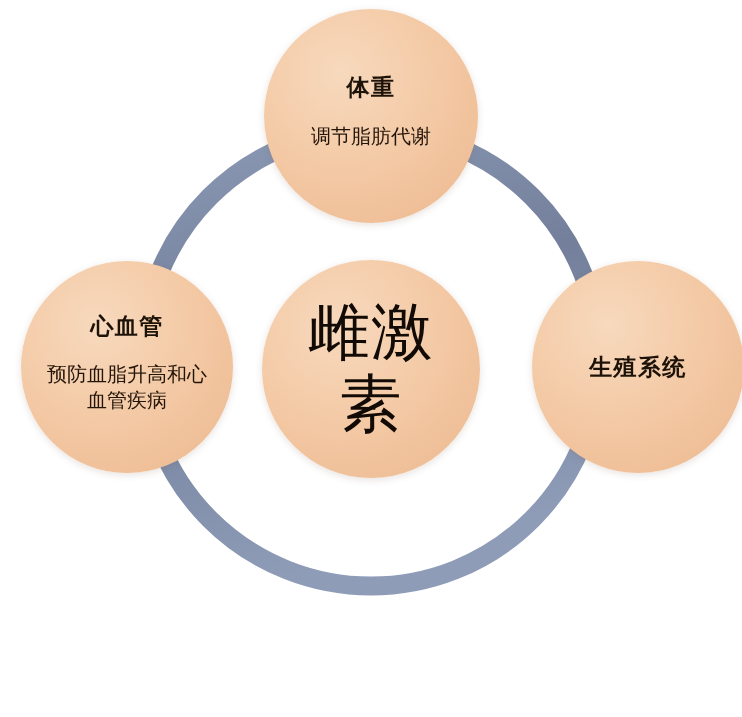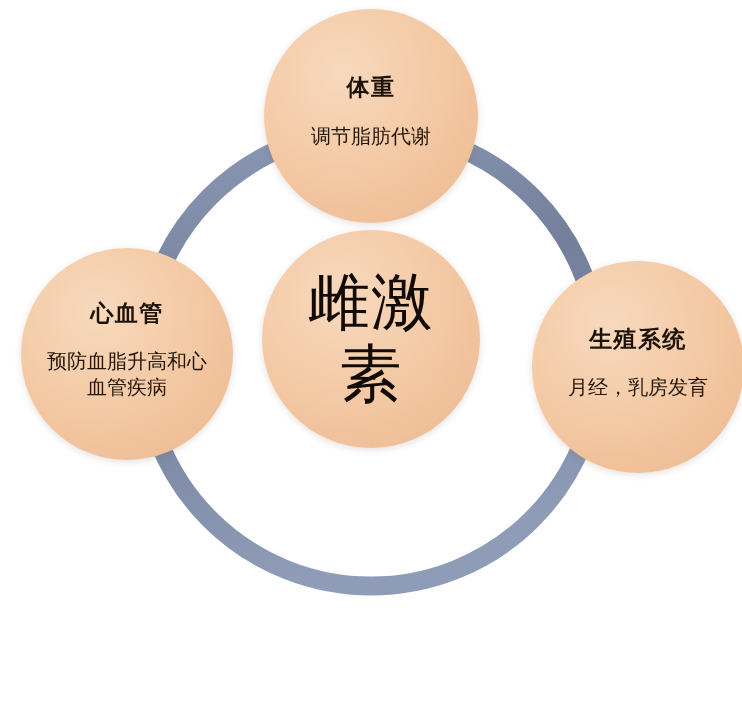--- a/index.html
+++ b/index.html
@@ -68,21 +68,21 @@
 
   
   #node-top {
     left: 264px;  top: 9px;
     width: 214px; height: 214px;
   }
   #node-top .node-title { font-size: 23px; margin-bottom: 7px; }
   #node-top .node-desc  { font-size: 20px; max-width: 186px; }
 
   #node-left {
-    left: 21px;   top: 248px;
+    left: 21px;   top: 261px;
     width: 212px; height: 212px;
   }
   #node-left .node-title { font-size: 23px; margin-bottom: 6px; }
   #node-left .node-desc  { font-size: 20px; max-width: 172px; }
 
   #node-right {
     left: 532px;  top: 261px;
     width: 212px; height: 212px;
   }
   #node-right .node-title { font-size: 23px; margin-bottom: 6px; }
@@ -90,21 +90,21 @@
 
   #node-bottom {
     left: 264px;  top: 492px;
     width: 214px; height: 214px;
   }
   #node-bottom .node-title { font-size: 23px; margin-bottom: 7px; }
   #node-bottom .node-desc  { font-size: 20px; max-width: 164px; }
 
   
   #node-center {
-    left: 262px;  top: 230px;
+    left: 262px;  top: 260px;
     width: 218px; height: 218px;
     z-index: 4;
   }
   #node-center .node-title {
     font-family: "Liberation Serif", "DejaVu Serif", serif;
     font-size: 62px;
     font-weight: normal;
     color: #120a04;
     letter-spacing: 0.02em;
     line-height: 1.16;
@@ -136,17 +136,16 @@
     <div class="node-title">心血管</div>
     <div class="node-desc">预防血脂升高和心血管疾病</div>
   </div>
 
   <div class="node" id="node-center">
     <div class="node-title">雌激素</div>
   </div>
 
   <div class="node" id="node-right">
     <div class="node-title">生殖系统</div>
-    <div class="node-desc">月经，乳房发育</div>
   </div>
 
 
 </div>
 
 </body></html>

